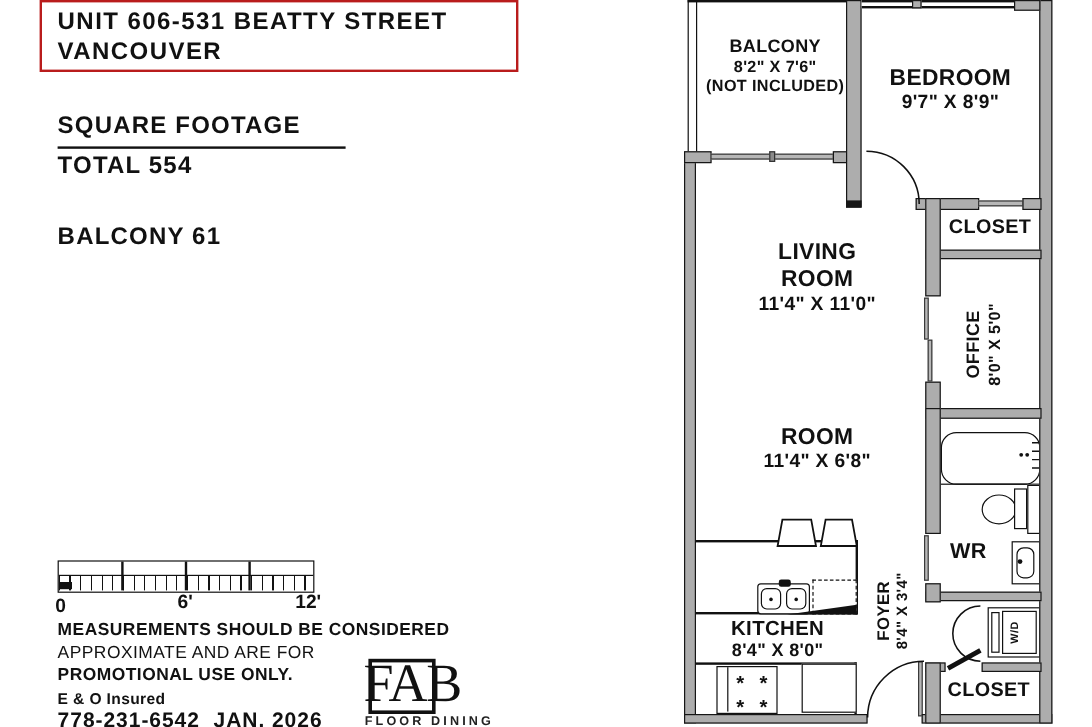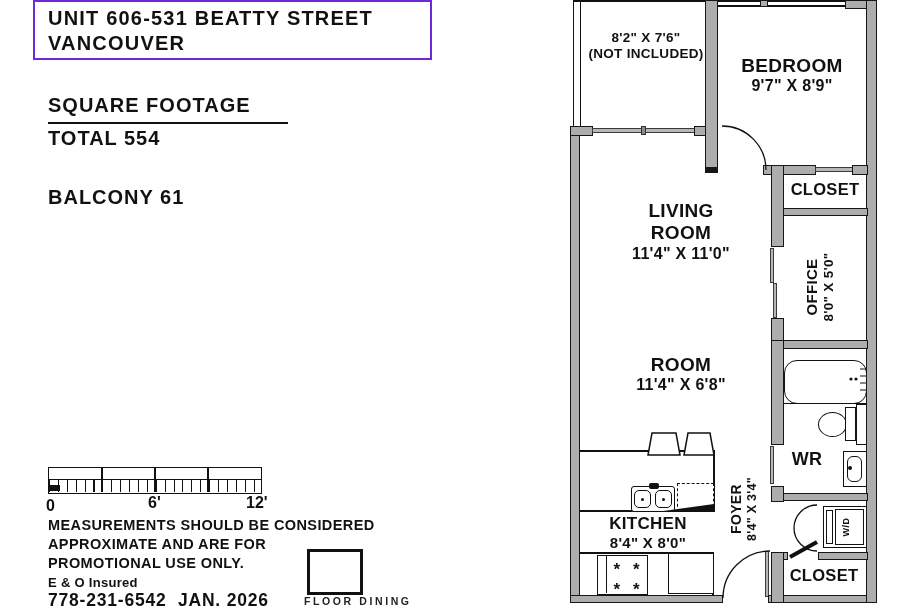--- a/index.html
+++ b/index.html
@@ -15,21 +15,21 @@
   .leftcol{position:absolute;z-index:2;}
   .rot{display:flex;flex-direction:column;justify-content:center;text-align:center;}
   svg.overlay{position:absolute;left:560px;top:0;width:350px;height:606px;z-index:6;pointer-events:none;}
   svg .arc{fill:none;stroke:#111;stroke-width:1.3px;}
 </style>
 </head>
 <body>
 
 <div class="canvas">
 
-  <div class="abs leftcol" style="left:33px;top:0;width:399px;height:60px;border:2px solid #6d28d9;background:#fff;padding:4px 0 0 13px;">
+  <div class="abs leftcol" style="left:33px;top:0;width:399px;height:60px;border:2px solid #b91c1c;background:#fff;padding:4px 0 0 13px;">
     <div style="font-size:20px;font-weight:bold;letter-spacing:1.2px;line-height:25px;">UNIT 606-531 BEATTY STREET</div>
     <div style="font-size:20px;font-weight:bold;letter-spacing:1.2px;line-height:25px;">VANCOUVER</div>
   </div>
 
   <div class="abs leftcol" style="left:48px;top:94px;width:240px;font-size:20px;font-weight:bold;letter-spacing:1px;border-bottom:2.5px solid #111;padding-bottom:5px;">SQUARE FOOTAGE</div>
   <div class="abs leftcol" style="left:48px;top:127px;font-size:20px;font-weight:bold;letter-spacing:1px;">TOTAL 554</div>
   <div class="abs leftcol" style="left:48px;top:186px;font-size:20px;font-weight:bold;letter-spacing:1px;">BALCONY 61</div>
 
   <div class="abs" style="left:48px;top:467px;width:214px;height:27px;border:1.5px solid #111;background:#fff;z-index:2;">
     <div class="abs" style="left:0;top:11px;width:100%;height:13px;border-top:1.5px solid #111;
@@ -38,28 +38,29 @@
     <div class="abs" style="left:105px;top:0;width:1.5px;height:24px;background:#111;"></div>
     <div class="abs" style="left:158px;top:0;width:1.5px;height:24px;background:#111;"></div>
     <div class="abs" style="left:1px;top:17px;width:10px;height:6px;background:#111;"></div>
   </div>
   <div class="abs" style="left:46px;top:497px;font-size:16px;font-weight:bold;z-index:2;">0</div>
   <div class="abs" style="left:148px;top:494px;font-size:16px;font-weight:bold;z-index:2;">6'</div>
   <div class="abs" style="left:246px;top:494px;font-size:16px;font-weight:bold;z-index:2;">12'</div>
 
   <div class="abs" style="left:48px;top:516px;z-index:2;">
     <div style="font-size:14.5px;font-weight:bold;letter-spacing:.4px;line-height:19px;">MEASUREMENTS SHOULD BE CONSIDERED</div>
-    <div style="font-size:14.5px;font-weight:bold;letter-spacing:.4px;line-height:19px;">APPROXIMATE AND ARE FOR</div>
+    <div style="font-size:14.5px;font-weight:normal;letter-spacing:.4px;line-height:19px;">APPROXIMATE AND ARE FOR</div>
     <div style="font-size:14.5px;font-weight:bold;letter-spacing:.4px;line-height:19px;">PROMOTIONAL USE ONLY.</div>
     <div style="font-size:13px;font-weight:bold;letter-spacing:.3px;line-height:17px;margin-top:1px;">E &amp; O Insured</div>
     <div style="font-size:17.5px;font-weight:bold;letter-spacing:.8px;line-height:19px;white-space:pre;">778-231-6542  JAN. 2026</div>
   </div>
 
   <div class="abs" style="left:297px;top:543px;width:120px;height:63px;z-index:2;">
     <div class="abs" style="left:10px;top:6px;width:56px;height:46px;border:3px solid #111;"></div>
+    <div class="abs" style="left:6px;top:0px;font-family:'Liberation Serif',serif;font-size:45px;line-height:52px;letter-spacing:-1px;color:#111;">FAB</div>
     <div class="abs" style="left:7px;top:52px;font-size:10.5px;font-weight:bold;letter-spacing:2.6px;color:#222;">FLOOR DINING</div>
   </div>
 
   <div class="fix" style="left:580px;top:450px;width:135px;height:62px;border:2px solid #111;border-left:none;"></div>
   <div class="fix" style="left:631px;top:486px;width:44px;height:26px;border-radius:3px;"></div>
   <div class="fix" style="left:634px;top:490px;width:17px;height:18px;border-width:1px;border-radius:5px;"></div>
   <div class="fix" style="left:655px;top:490px;width:17px;height:18px;border-width:1px;border-radius:5px;"></div>
   <div class="abs" style="left:649px;top:483px;width:10px;height:6px;background:#111;border-radius:2px;z-index:2;"></div>
   <div class="abs" style="left:641px;top:498px;width:3px;height:3px;background:#111;border-radius:50%;z-index:2;"></div>
   <div class="abs" style="left:662px;top:498px;width:3px;height:3px;background:#111;border-radius:50%;z-index:2;"></div>
@@ -127,20 +128,21 @@
   <div class="wall" style="left:771px;top:165px;width:13px;height:82px;"></div>
   <div class="thin" style="left:770px;top:248px;width:4px;height:35px;"></div>
   <div class="thin" style="left:773px;top:283px;width:4px;height:35px;"></div>
   <div class="wall" style="left:771px;top:318px;width:13px;height:31px;"></div>
   <div class="wall" style="left:771px;top:340px;width:13px;height:105px;"></div>
   <div class="thin" style="left:770px;top:446px;width:4px;height:38px;"></div>
   <div class="wall" style="left:771px;top:486px;width:13px;height:16px;"></div>
   <div class="wall" style="left:771px;top:552px;width:13px;height:51px;"></div>
 
   <div class="lblc" style="left:578px;top:30px;width:136px;">
+    <span style="font-size:15px;">BALCONY</span>
     <span style="font-size:13.5px;">8'2" X 7'6"</span>
     <span style="font-size:13.5px;">(NOT INCLUDED)</span>
   </div>
 
   <div class="lblc" style="left:718px;top:55px;width:148px;">
     <span style="font-size:19px;">BEDROOM</span>
     <span style="font-size:16px;">9'7" X 8'9"</span>
   </div>
 
   <div class="lblc" style="left:784px;top:180px;width:82px;">

